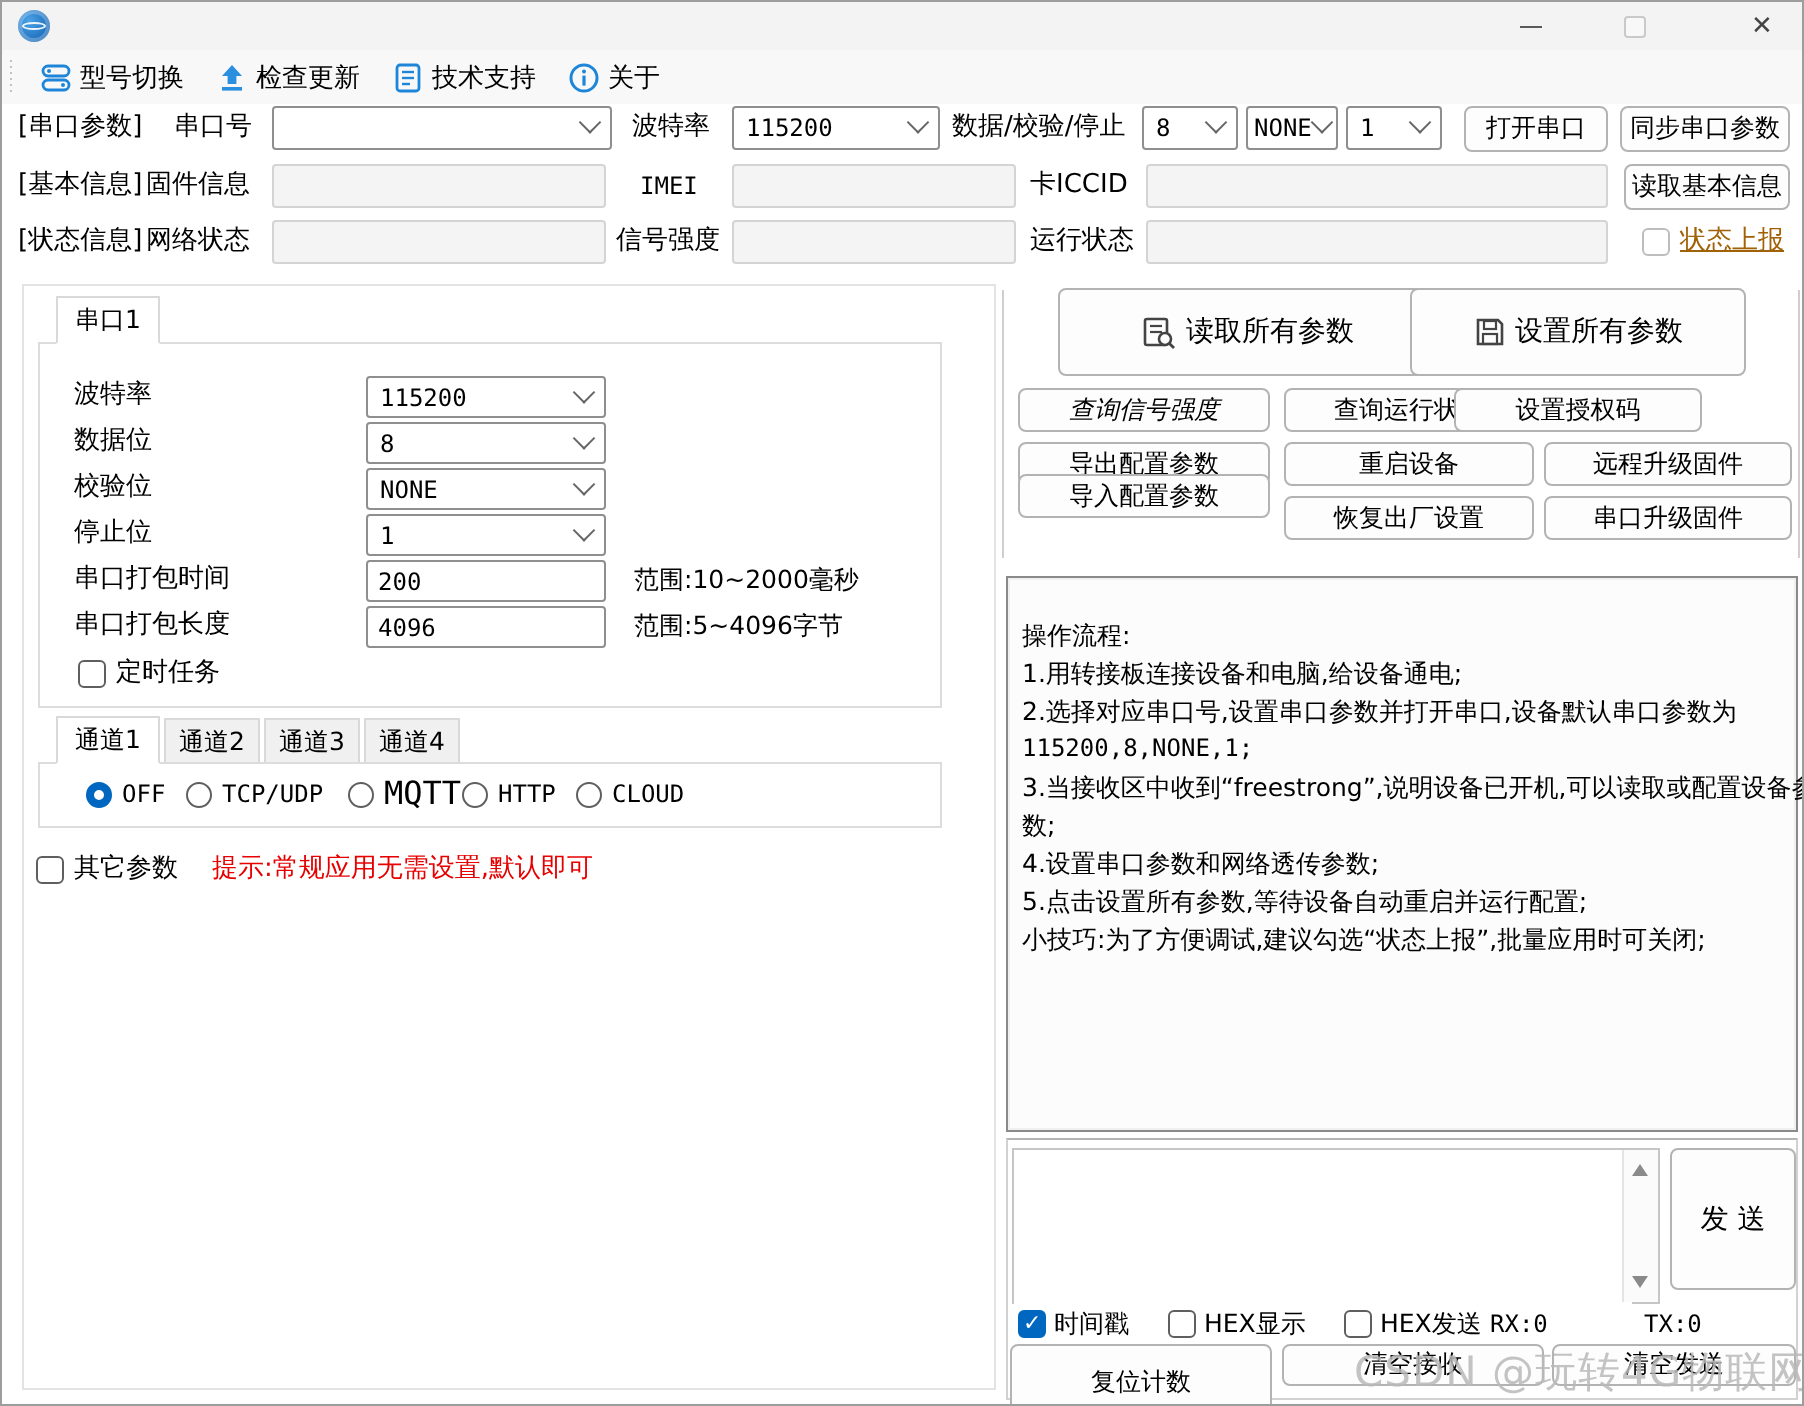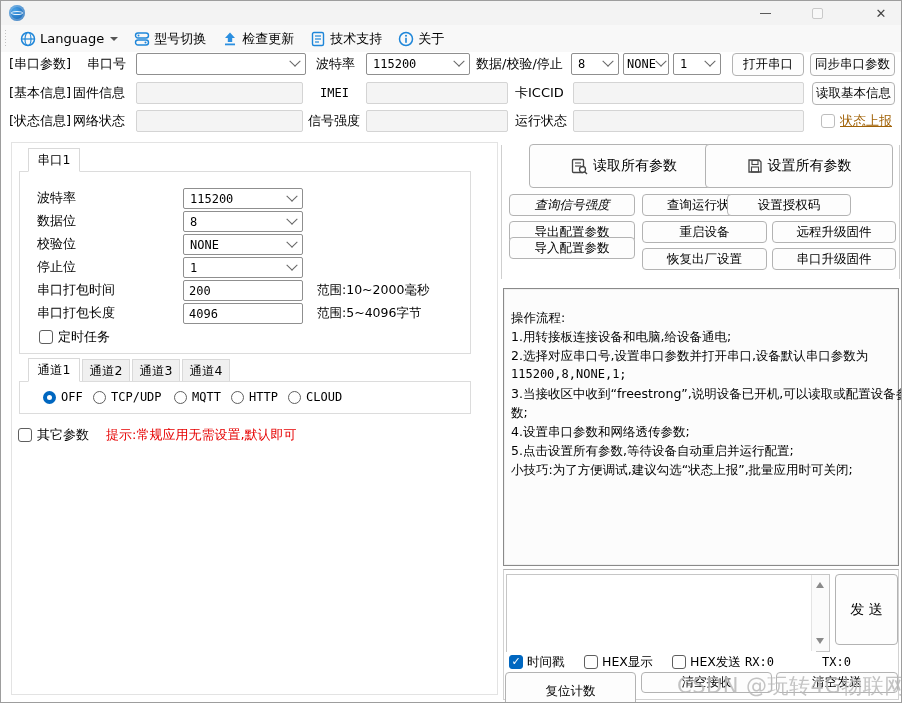--- a/index.html
+++ b/index.html
@@ -78,29 +78,20 @@
   <div class="wctrl wc-max">
       <i></i>
     </div>
   <div class="wctrl wc-close">✕</div>
 </div>
 
 <div class="menubar">
   <div class="grip"></div>
   <div class="mitem">
     <svg width="16" height="16" viewBox="0 0 16 16">
-        <circle cx="8" cy="8" r="6.5" fill="none" stroke="#1e86d9" stroke-width="1.5"></circle>
-        <ellipse cx="8" cy="8" rx="3" ry="6.5" fill="none" stroke="#1e86d9" stroke-width="1.2"></ellipse>
-        <line x1="1.5" y1="8" x2="14.5" y2="8" stroke="#1e86d9" stroke-width="1.2"></line>
-      </svg>
-    <span>Language</span>
-    <span class="caret"></span>
-  </div>
-  <div class="mitem">
-    <svg width="16" height="16" viewBox="0 0 16 16">
         <rect x="1.5" y="2" width="13" height="5" rx="2.5" fill="none" stroke="#1e86d9" stroke-width="1.4"></rect>
         <rect x="1.5" y="9" width="13" height="5" rx="2.5" fill="none" stroke="#1e86d9" stroke-width="1.4"></rect>
         <circle cx="4.5" cy="4.5" r="1" fill="#1e86d9"></circle>
         <circle cx="11.5" cy="11.5" r="1" fill="#1e86d9"></circle>
       </svg>
     <span>型号切换</span>
   </div>
   <div class="mitem">
     <svg width="16" height="16" viewBox="0 0 16 16">
         <path d="M8 1.5 L13 7 H10.2 V11 H5.8 V7 H3 Z" fill="#2b8fe0"></path>
@@ -211,21 +202,21 @@
 <div class="tab" style="left:81px;top:358px;width:48px;">通道2</div>
 <div class="tab" style="left:131px;top:358px;width:48px;">通道3</div>
 <div class="tab" style="left:181px;top:358px;width:48px;">通道4</div>
 <div class="gbox" style="left:18px;top:380px;width:452px;height:33px;"></div>
 
 <span class="radio on" style="left:42px;top:390px;"></span>
 <span class="lbl" style="left:60px;top:385px;font-size:12px;font-family:'DejaVu Sans Mono',monospace;">OFF</span>
 <span class="radio" style="left:92px;top:390px;"></span>
 <span class="lbl" style="left:110px;top:385px;font-size:12px;font-family:'DejaVu Sans Mono',monospace;">TCP/UDP</span>
 <span class="radio" style="left:173px;top:390px;"></span>
-<span class="lbl" style="left:191px;top:385px;font-size:12px;font-family:'DejaVu Sans Mono',monospace;">MQTT</span>
+<span class="lbl" style="left:191px;top:385px;font-size:16px;font-family:'DejaVu Sans Mono',monospace;">MQTT</span>
 <span class="radio" style="left:230px;top:390px;"></span>
 <span class="lbl" style="left:248px;top:385px;font-size:12px;font-family:'DejaVu Sans Mono',monospace;">HTTP</span>
 <span class="radio" style="left:287px;top:390px;"></span>
 <span class="lbl" style="left:305px;top:385px;font-size:12px;font-family:'DejaVu Sans Mono',monospace;">CLOUD</span>
 
 <span class="cbox" style="left:17px;top:427px;"></span>
 <span class="lbl" style="left:36px;top:423px;">其它参数</span>
 <span class="lbl redhint" style="left:105px;top:423px;">提示:常规应用无需设置,默认即可</span>
 
 <div class="vline" style="left:500px;top:144px;height:134px;"></div>
@@ -234,21 +225,21 @@
 <div class="btn" style="left:508px;top:143px;width:190px;height:44px;font-size:14px;margin-left:20px;">
   <svg width="17" height="17" viewBox="0 0 17 17">
       <rect x="1.5" y="1.5" width="11" height="13" rx="1" fill="none" stroke="#444" stroke-width="1.3"></rect>
       <line x1="4" y1="5" x2="10" y2="5" stroke="#444" stroke-width="1.1"></line>
       <line x1="4" y1="8" x2="10" y2="8" stroke="#444" stroke-width="1.1"></line>
       <circle cx="11.5" cy="11.5" r="3" fill="#fff" stroke="#444" stroke-width="1.3"></circle>
       <line x1="13.7" y1="13.7" x2="16" y2="16" stroke="#444" stroke-width="1.4"></line>
     </svg>
   <span>读取所有参数</span>
 </div>
-<div class="btn" style="left:704px;top:143px;width:188px;height:44px;font-size:14px;">
+<div class="btn" style="left:704px;top:143px;width:168px;height:44px;font-size:14px;">
   <svg width="16" height="16" viewBox="0 0 16 16">
       <path d="M2 2 H12 L14 4 V14 H2 Z" fill="none" stroke="#444" stroke-width="1.3"></path>
       <rect x="4.5" y="9" width="7" height="5" fill="none" stroke="#444" stroke-width="1.1"></rect>
       <rect x="5" y="2.5" width="6" height="4" fill="none" stroke="#444" stroke-width="1.1"></rect>
     </svg>
   <span>设置所有参数</span>
 </div>
 
 <div class="btn" style="left:508px;top:193px;width:126px;height:22px;font-style:italic;">查询信号强度</div>
 <div class="btn" style="left:641px;top:193px;width:125px;height:22px;">查询运行状态</div>

